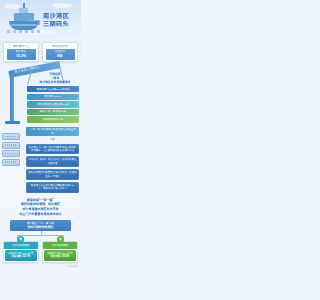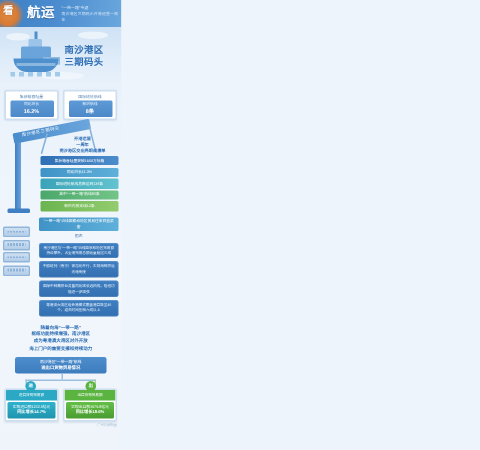--- a/index.html
+++ b/index.html
@@ -147,29 +147,20 @@
   .in .cap{background:#2aa8c4;} .in .body{background:linear-gradient(180deg,#2fb2cd,#1f94ae);}
   .out .cap{background:#5ab43f;} .out .body{background:linear-gradient(180deg,#63bf46,#4a9c31);}
 
   .credit{text-align:right;padding:0 3px 2px 0;color:#a9bed2;font-size:2.2px;line-height:3px;}
 </style>
 </head>
 <body>
 
 <div id="page">
 
-  <div class="header">
-    <div class="hdr-brush"></div>
-    <div class="hdr-brush-glyph">看</div>
-    <div class="hdr-title">航运</div>
-    <div class="hdr-sub">
-      <div class="l1">“一带一路”专题</div>
-      <div class="l2">南沙港区三期码头开港运营一周年</div>
-    </div>
-  </div>
 
   <div class="hero">
     <div class="hero-cloud c1"></div>
     <div class="hero-cloud c2"></div>
     <div class="hero-cloud c3"></div>
 
     <div class="ship">
       <div class="ship-mast"></div>
       <div class="ship-cabin"></div>
       <div class="ship-deck"></div>

